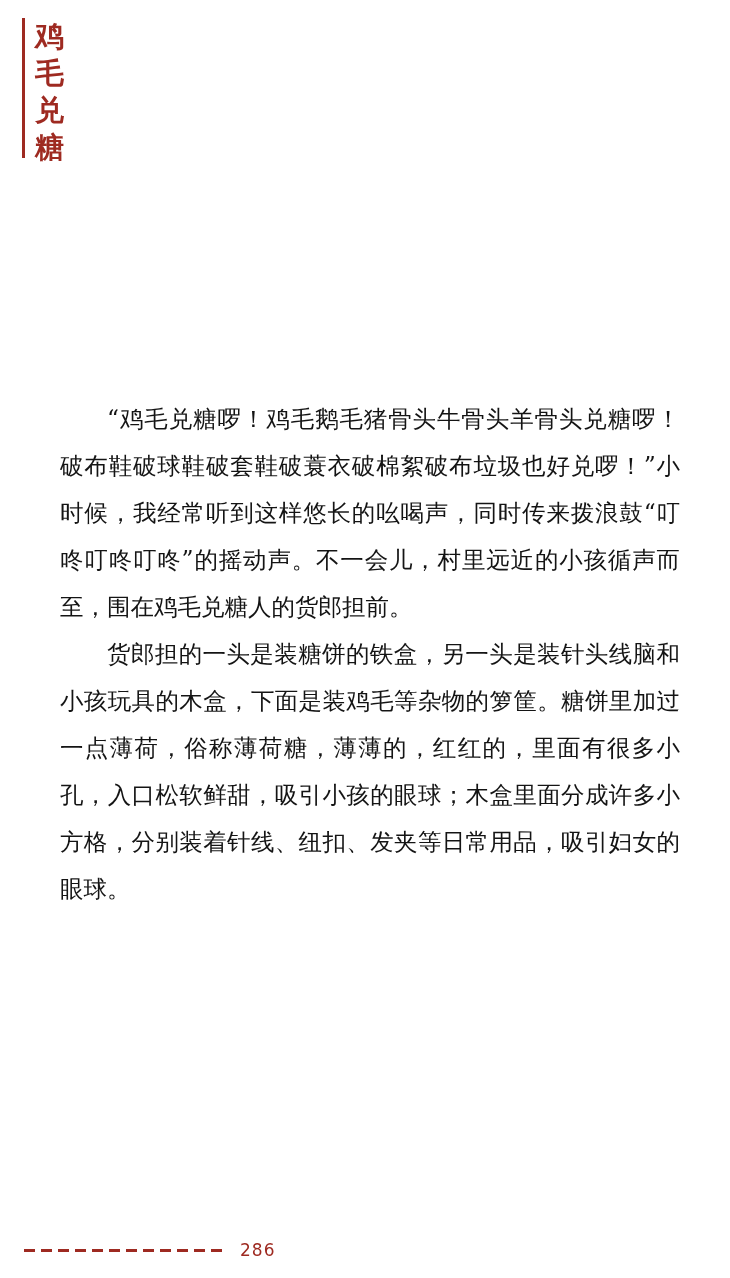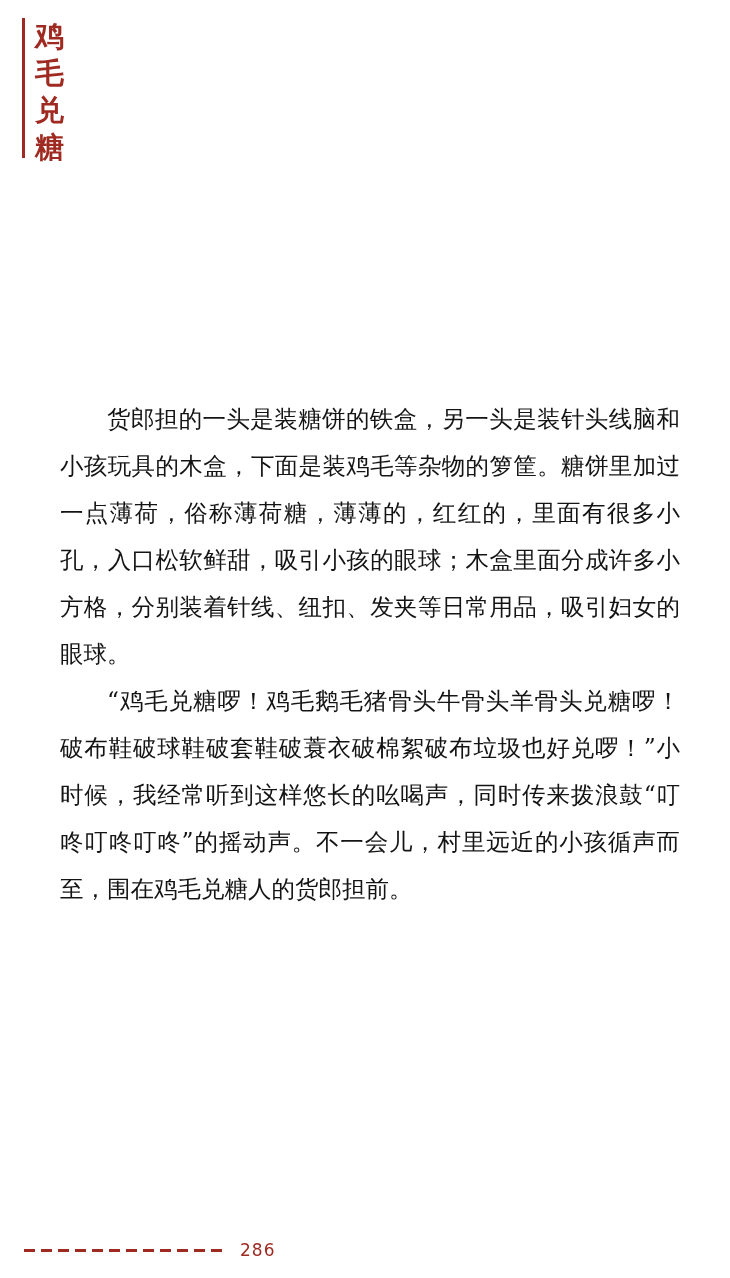--- a/index.html
+++ b/index.html
@@ -108,22 +108,22 @@
     <div class="title-rule"></div>
     <div class="title-chars">
       <span>鸡</span>
       <span>毛</span>
       <span>兑</span>
       <span>糖</span>
     </div>
   </div>
 
   <div class="body-text">
+    <p>“鸡毛兑糖啰！鸡毛鹅毛猪骨头牛骨头羊骨头兑糖啰！破布鞋破球鞋破套鞋破蓑衣破棉絮破布垃圾也好兑啰！”小时候，我经常听到这样悠长的吆喝声，同时传来拨浪鼓“叮咚叮咚叮咚”的摇动声。不一会儿，村里远近的小孩循声而至，围在鸡毛兑糖人的货郎担前。</p>
     <p>货郎担的一头是装糖饼的铁盒，另一头是装针头线脑和小孩玩具的木盒，下面是装鸡毛等杂物的箩筐。糖饼里加过一点薄荷，俗称薄荷糖，薄薄的，红红的，里面有很多小孔，入口松软鲜甜，吸引小孩的眼球；木盒里面分成许多小方格，分别装着针线、纽扣、发夹等日常用品，吸引妇女的眼球。</p>
-    <p>“鸡毛兑糖啰！鸡毛鹅毛猪骨头牛骨头羊骨头兑糖啰！破布鞋破球鞋破套鞋破蓑衣破棉絮破布垃圾也好兑啰！”小时候，我经常听到这样悠长的吆喝声，同时传来拨浪鼓“叮咚叮咚叮咚”的摇动声。不一会儿，村里远近的小孩循声而至，围在鸡毛兑糖人的货郎担前。</p>
   </div>
 
   <div class="footer">
     <div class="footer-dashes">
         <i></i>
         <i></i>
         <i></i>
         <i></i>
         <i></i>
         <i></i>

